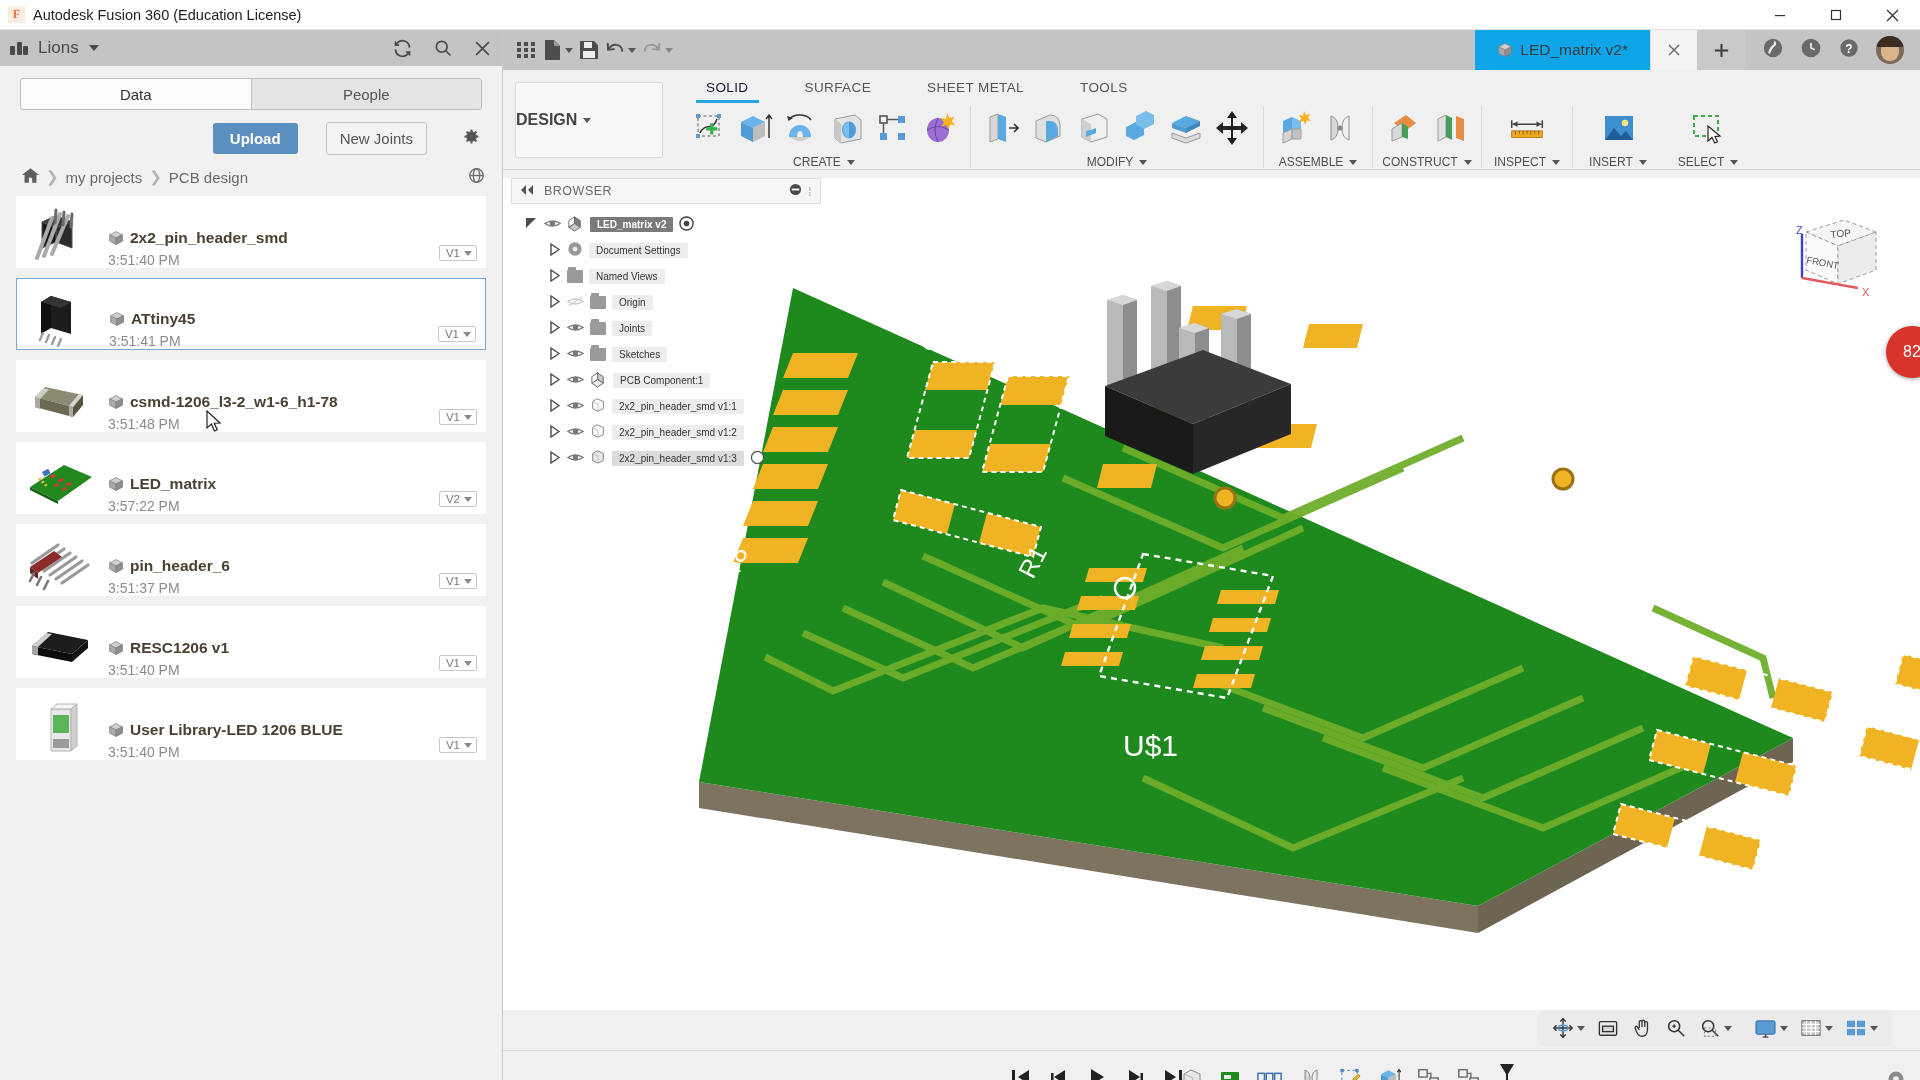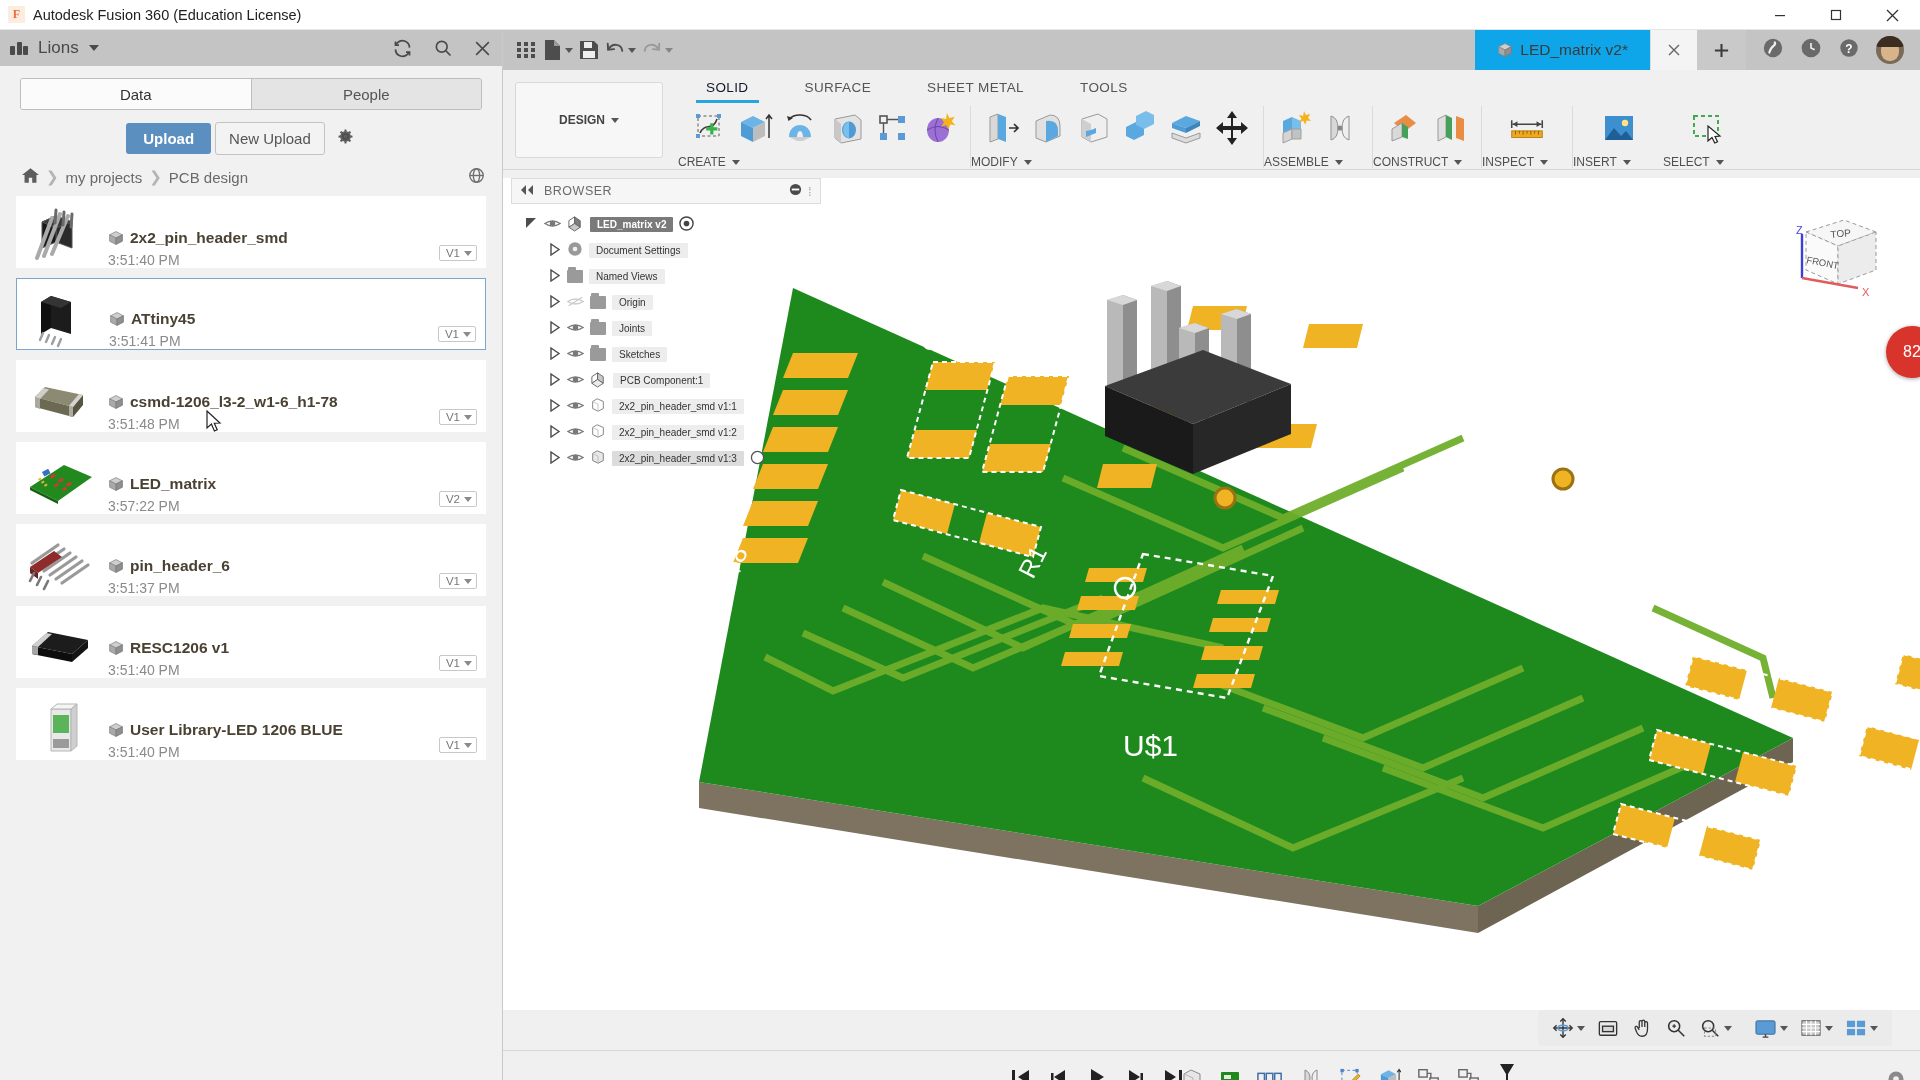--- a/index.html
+++ b/index.html
@@ -53,22 +53,22 @@
   .dp-tabs {
     margin: 12px 20px 0 20px; display: flex; height: 32px;
     border: 1px solid #bdbdbd; border-radius: 3px; overflow: hidden; background: #e4e4e4;
   }
   .dp-tab { flex: 1; display: flex; align-items: center; justify-content: center;
             font-size: 15px; color: #555; background: #e4e4e4; cursor: pointer; }
   .dp-tab.active { background: #fbfbfb; color: #333; }
   .dp-tab + .dp-tab { border-left: 1px solid #bdbdbd; }
 
   .dp-actions {
-    display: flex; align-items: center; justify-content: center;
-    gap: 4px; padding: 10px 20px 0 0; height: 46px;
+    display: flex; align-items: center; justify-content: flex-end;
+    gap: 28px; padding: 10px 20px 0 0; height: 46px;
   }
   .btn-upload {
     background: #5b8fc0; color: #fff; border: none; border-radius: 3px;
     padding: 7px 17px; font-size: 15px; font-weight: bold; cursor: pointer;
     font-family: "Liberation Sans", sans-serif;
   }
   .btn-newfolder {
     background: #f3f3f3; color: #555; border: 1px solid #c3c3c3; border-radius: 3px;
     padding: 7px 13px; font-size: 15px; cursor: pointer;
     font-family: "Liberation Sans", sans-serif;
@@ -137,39 +137,39 @@
                   width: 18px; height: 20px; border-radius: 45%; background: #d8b48a; }
   .avatar .hair { position: absolute; left: 0; top: 0; width: 28px; height: 11px;
                   background: #3c2d22; border-radius: 14px 14px 4px 4px; }
 
   
   .ribbon { position: absolute; left: 0; top: 40px; width: 1417px; height: 100px;
             background: #f0f0f0; border-bottom: 1px solid #d6d6d6; }
   .design-box {
     position: absolute; left: 12px; top: 12px; width: 148px; height: 76px;
     background: #f7f7f7; border: 1px solid #d9d9d9; border-radius: 3px;
-    display: flex; align-items: center; justify-content: center; gap: 6px;
-    font-size: 12px; font-weight: bold; color: #444; cursor: pointer;
+    display: flex; align-items: center; gap: 6px;
+    font-size: 16px; font-weight: bold; color: #444; cursor: pointer;
   }
   .ribbon-tabs { position: absolute; left: 175px; top: 4px; display: flex; gap: 0; }
   .rtab { font-size: 13.5px; color: #555; padding: 6px 28px 8px 28px; cursor: pointer;
           position: relative; letter-spacing: 0.4px; }
   .rtab.active { color: #0f172a; }
   .rtab.active::after { content: ""; position: absolute; left: 18px; right: 18px;
                         bottom: 0; height: 3px; background: #29a5de; }
   .ribbon-tools { position: absolute; left: 175px; top: 36px; right: 0; height: 62px;
                   display: flex; align-items: flex-start; }
   .tgroup { display: flex; align-items: flex-start; position: relative;
             padding: 0 8px; height: 62px; }
   .tgroup + .tgroup { border-left: 1px solid #dadada; }
   .tbtn { width: 46px; height: 44px; display: flex; align-items: center;
           justify-content: center; cursor: pointer; }
   .tglabel { position: absolute; bottom: -1px; left: 0; right: 0; text-align: center;
              font-size: 12px; color: #4f4f4f; display: flex; align-items: center;
-             justify-content: flex-start; gap: 6px; }
+             justify-content: center; gap: 6px; }
 
   
   .browser { position: absolute; left: 8px; top: 148px; width: 310px; }
   .browser-head {
     height: 26px; background: #f6f6f6; border: 1px solid #dcdcdc;
     display: flex; align-items: center; gap: 10px; padding: 0 8px;
     font-size: 12.5px; color: #6a6a6a; letter-spacing: 0.5px;
   }
   .tree { padding-top: 7px; font-size: 10px; color: #333; }
   .trow { display: flex; align-items: center; height: 26px; gap: 6px; cursor: pointer; }
@@ -273,21 +273,21 @@
       </div>
     </div>
 
     <div class="dp-tabs">
       <div class="dp-tab active">Data</div>
       <div class="dp-tab">People</div>
     </div>
 
     <div class="dp-actions">
       <button class="btn-upload">Upload</button>
-      <button class="btn-newfolder">New Upload</button>
+      <button class="btn-newfolder">New Joints</button>
       <div class="gear-btn">
         <svg width="21" height="21" viewBox="0 0 24 24" fill="#4f4f4f">
           <path d="M12 8a4 4 0 1 0 0 8 4 4 0 0 0 0-8zm0 6a2 2 0 1 1 0-4 2 2 0 0 1 0 4z"></path>
           <path d="M20 13v-2l-2.2-.4a6 6 0 0 0-.7-1.7l1.3-1.8-1.5-1.5-1.8 1.3a6 6 0 0 0-1.7-.7L13 4h-2l-.4 2.2a6 6 0 0 0-1.7.7L7.1 5.6 5.6 7.1l1.3 1.8a6 6 0 0 0-.7 1.7L4 11v2l2.2.4a6 6 0 0 0 .7 1.7l-1.3 1.8 1.5 1.5 1.8-1.3a6 6 0 0 0 1.7.7L11 20h2l.4-2.2a6 6 0 0 0 1.7-.7l1.8 1.3 1.5-1.5-1.3-1.8a6 6 0 0 0 .7-1.7z" opacity=".9"></path>
         </svg>
       </div>
     </div>
 
     <div class="dp-breadcrumb">
       <span>

